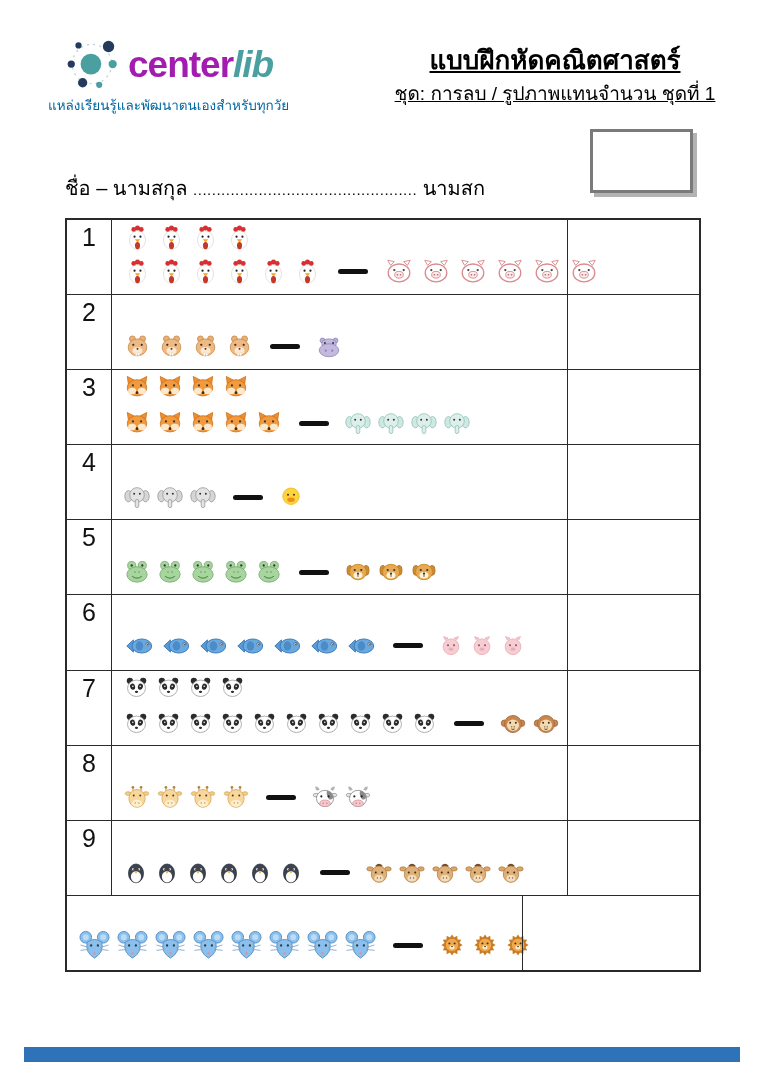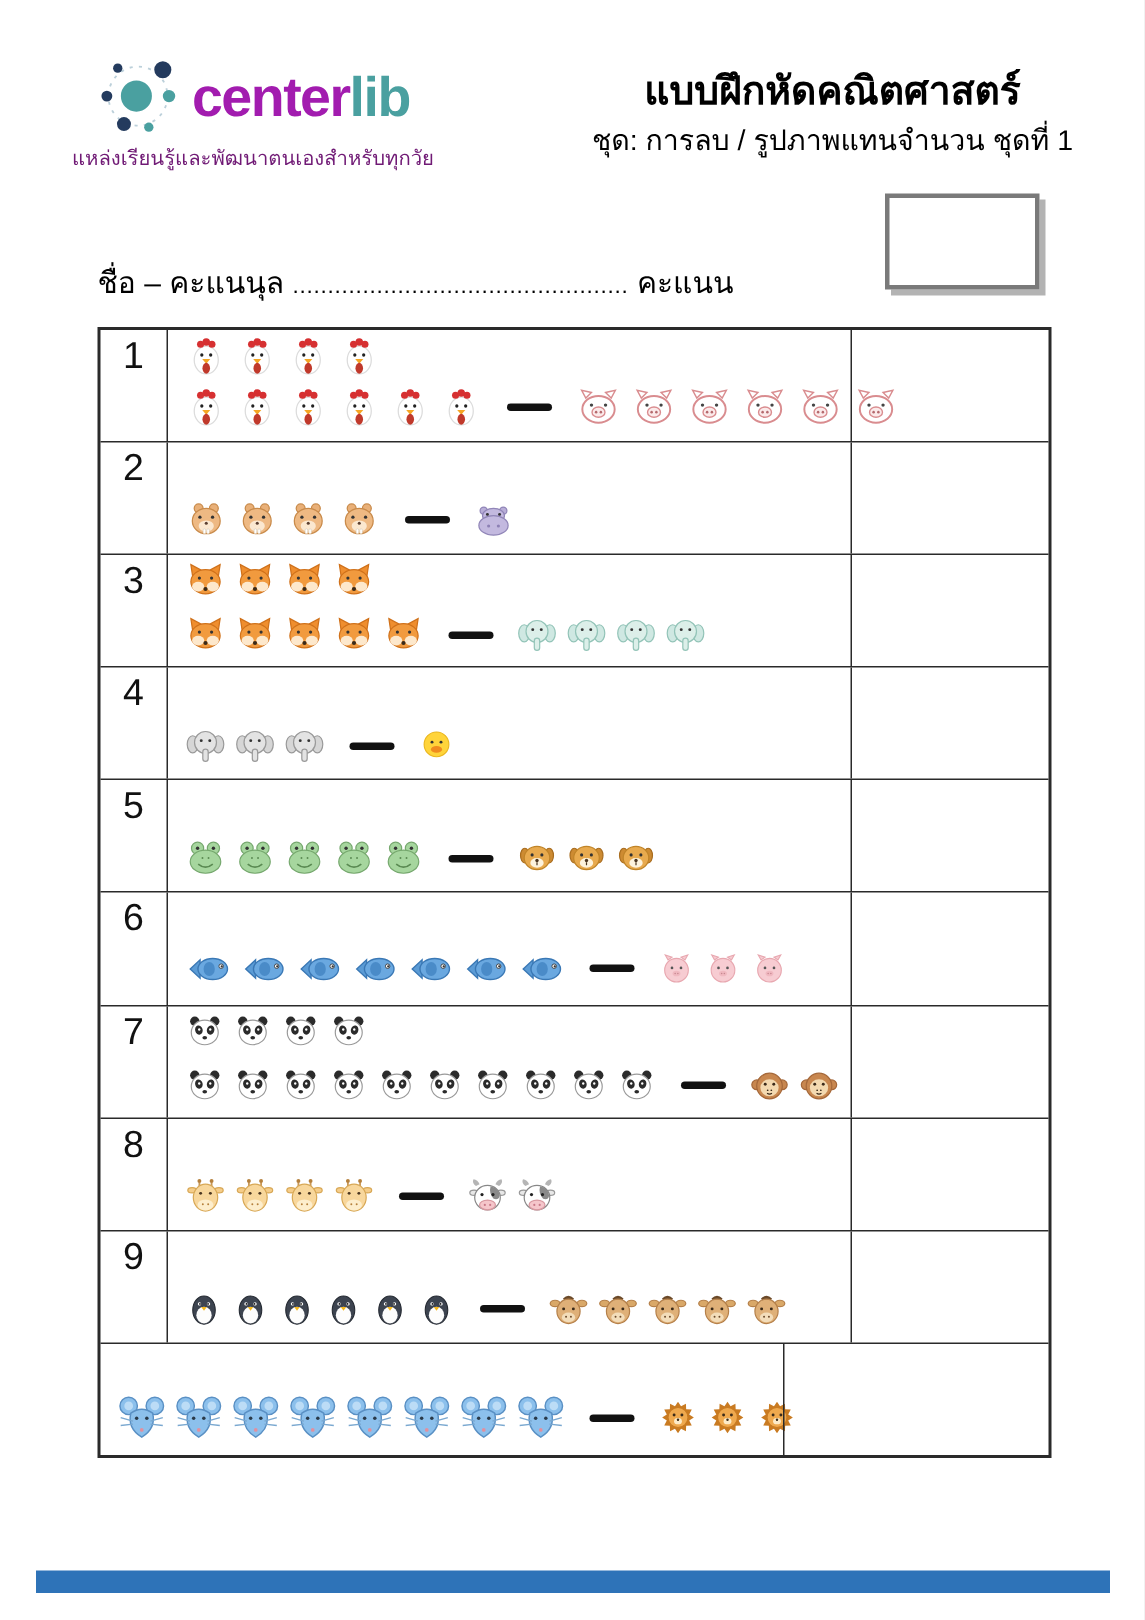--- a/index.html
+++ b/index.html
@@ -4,24 +4,24 @@
 <style>
   * { margin:0; padding:0; box-sizing:border-box; }
   html,body { background:#e8e8e8; }
   body { font-family:"Liberation Sans", sans-serif; }
   .page { position:relative; width:763px; height:1080px; background:#ffffff; margin:0 auto; overflow:hidden; }
 
   
   .logo-icon { position:absolute; left:64px; top:33px; width:58px; height:58px; }
   .brand { position:absolute; left:128px; top:44px; font-size:37px; font-weight:bold; letter-spacing:-1px; }
   .brand .b1 { color:#a21caf; }
-  .brand .b2 { color:#4aa0a0; }
-  .tagline { position:absolute; left:48px; top:94px; font-size:13.5px; color:#701a75; }
+  .brand .b2 { color:#4aa0a0;font-style:italic; }
+  .tagline { position:absolute; left:48px; top:94px; font-size:13.5px; color:#0369a1; }
 
-  .titles { position:absolute; left:370px; right:23px; top:44px; text-align:center; }
+  .titles { position:absolute; left:370px; right:23px; top:44px; text-align:center;text-decoration:underline; }
   .title { font-size:26px; font-weight:bold; color:#000; line-height:1.25; }
   .subtitle { font-size:19px; color:#000; margin-top:1px; }
 
   
   .name-line { position:absolute; left:65px; top:172px; width:520px; font-size:20px; color:#000; white-space:nowrap; }
   .name-line .dots { font-size:15px; letter-spacing:0.5px; }
   .score-box { position:absolute; left:590px; top:129px; width:103px; height:64px; background:#fff;
                border:3px solid #7a7a7a; box-shadow:4px 4px 0 #b3b3b3; }
 
   
@@ -59,23 +59,23 @@
   </svg>
   <div class="brand"><span class="b1">center</span><span class="b2">lib</span></div>
   <div class="tagline">แหล่งเรียนรู้และพัฒนาตนเองสำหรับทุกวัย</div>
 
   <div class="titles">
     <div class="title">แบบฝึกหัดคณิตศาสตร์</div>
     <div class="subtitle">ชุด: การลบ / รูปภาพแทนจำนวน ชุดที่ 1</div>
   </div>
 
   <div class="name-line">
-    <span>ชื่อ – คะแนนุล</span>
+    <span>ชื่อ – นามสกุล</span>
     <span class="dots">................................................</span>
-    <span>คะแนน</span>
+    <span>นามสก</span>
   </div>
   <div class="score-box"></div>
 
   <div class="ptable" id="ptable">
       <div class="prow">
         <div class="cell-num">1</div>
         <div class="cell-content two">
           <div class="line">
             <span class="icon">
               <svg width="27" height="27" viewBox="0 0 32 32" stroke-width="1">

